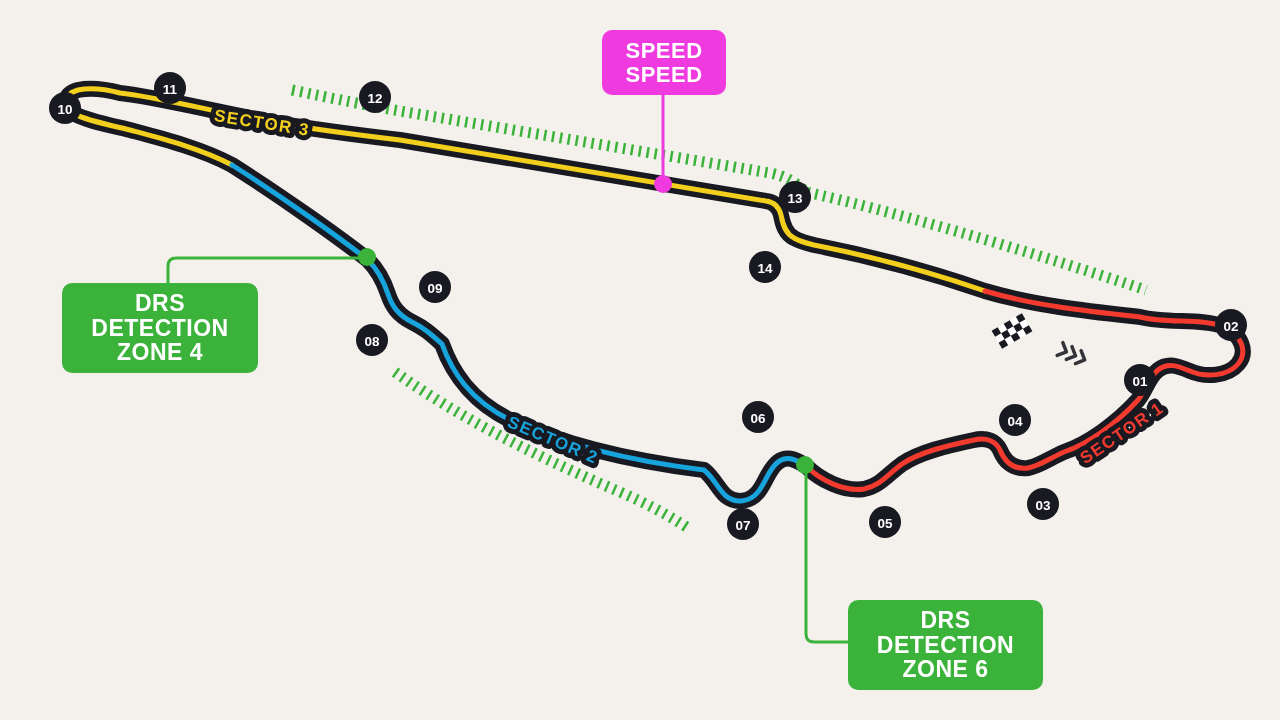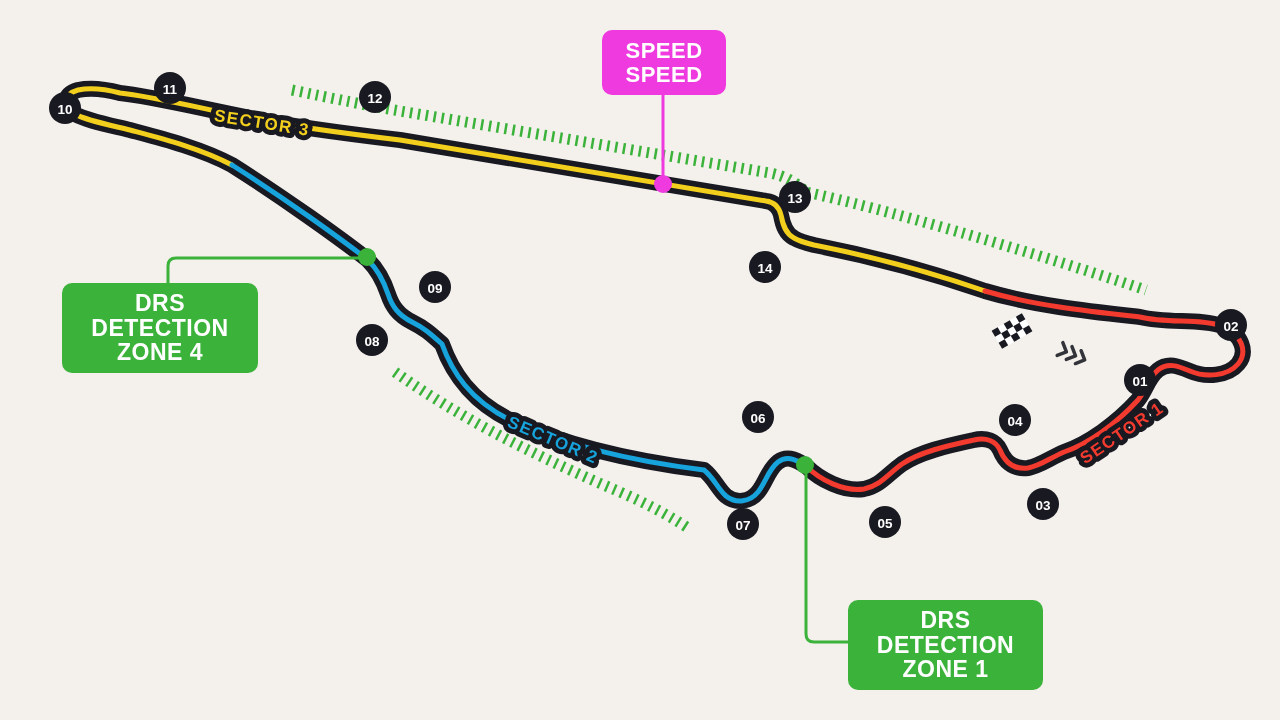--- a/index.html
+++ b/index.html
@@ -185,16 +185,16 @@
 
   <div id="drs2-box" class="callout">
     <div class="ln">DRS</div>
     <div class="ln">DETECTION</div>
     <div class="ln">ZONE 4</div>
   </div>
 
   <div id="drs1-box" class="callout">
     <div class="ln">DRS</div>
     <div class="ln">DETECTION</div>
-    <div class="ln">ZONE 1</div>
+    <div class="ln">ZONE 6</div>
   </div>
 
 </div>
 
 </body></html>

